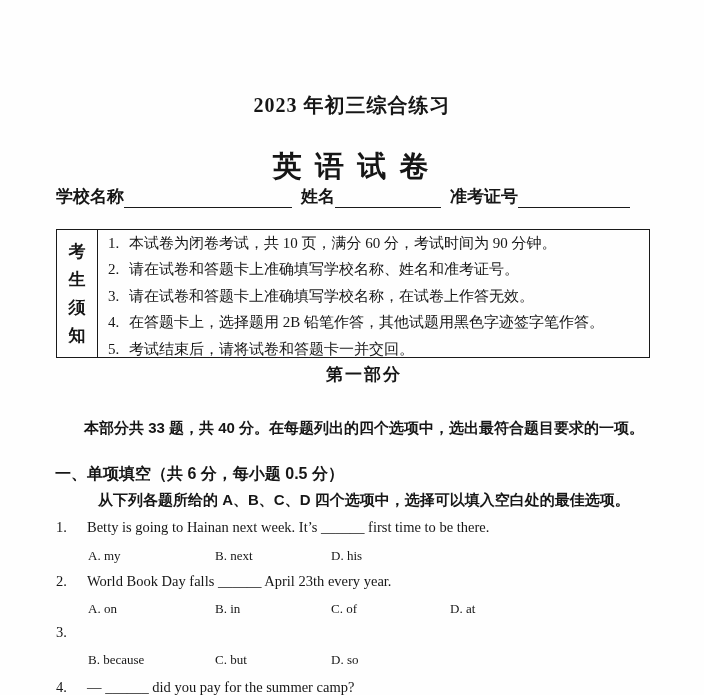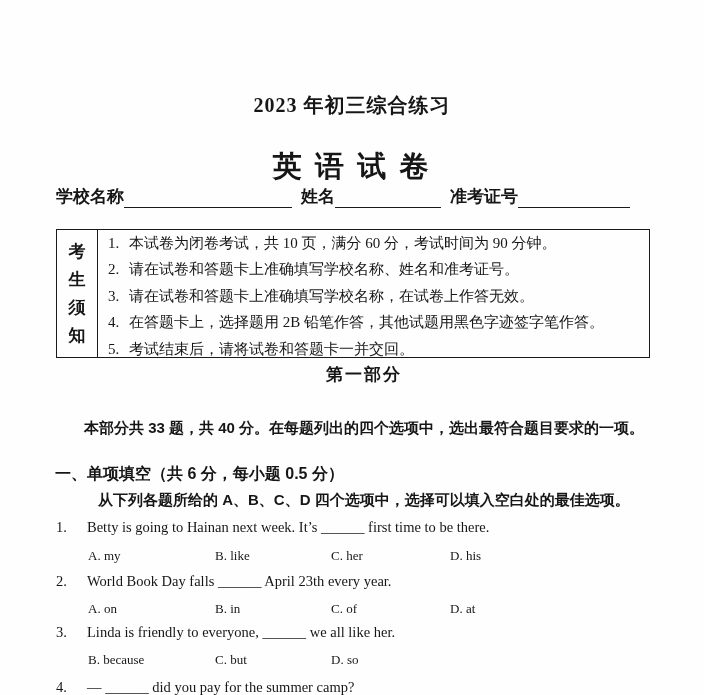--- a/index.html
+++ b/index.html
@@ -193,39 +193,37 @@
 
   <div class="sec-heading">一、单项填空（共 6 分，每小题 0.5 分）</div>
   <div class="sec-instruction">从下列各题所给的 A、B、C、D 四个选项中，选择可以填入空白处的最佳选项。</div>
 
   <div class="q-stem-row q1-stem">
     <span class="qnum">1.</span>
     <span>Betty is going to Hainan next week. It’s ______ first time to be there.</span>
   </div>
   <div class="q-options q1-opts">
     <span>A. my</span>
-    <span>B. like</span>
-    <span>C. her</span>
+    <span>B. next</span>
     <span>D. his</span>
   </div>
 
   <div class="q-stem-row q2-stem">
     <span class="qnum">2.</span>
     <span>World Book Day falls ______ April 23th every year.</span>
   </div>
   <div class="q-options q2-opts">
     <span>A. on</span>
     <span>B. in</span>
     <span>C. of</span>
     <span>D. at</span>
   </div>
 
   <div class="q-stem-row q3-stem">
     <span class="qnum">3.</span>
-    <span>Linda is friendly to everyone, ______ we all like her.</span>
   </div>
   <div class="q-options q3-opts">
     <span>B. because</span>
     <span>C. but</span>
     <span>D. so</span>
   </div>
 
   <div class="q-stem-row q4-stem">
     <span class="qnum">4.</span>
     <span>— ______ did you pay for the summer camp?</span>

